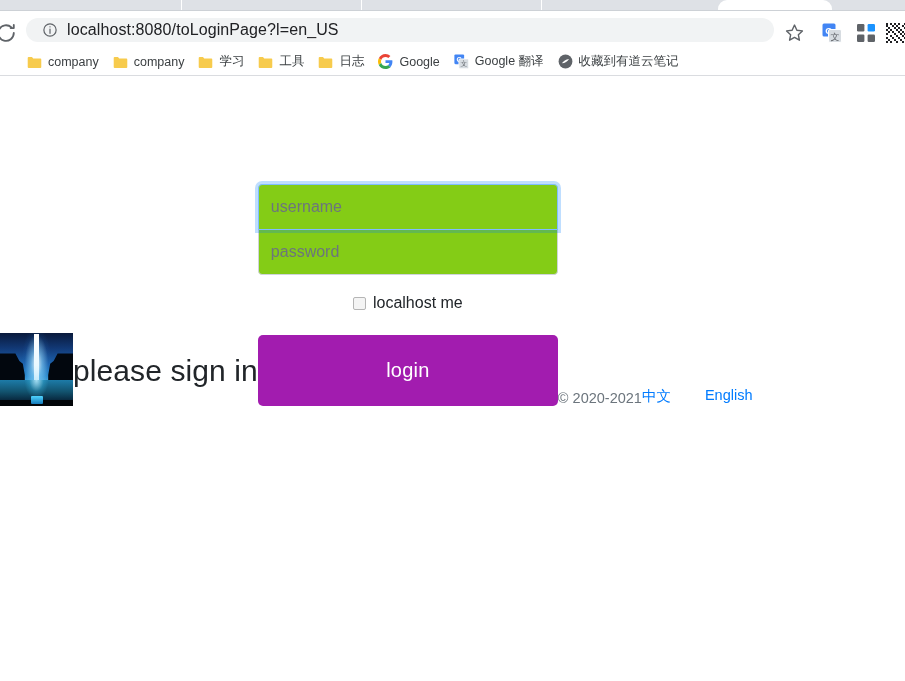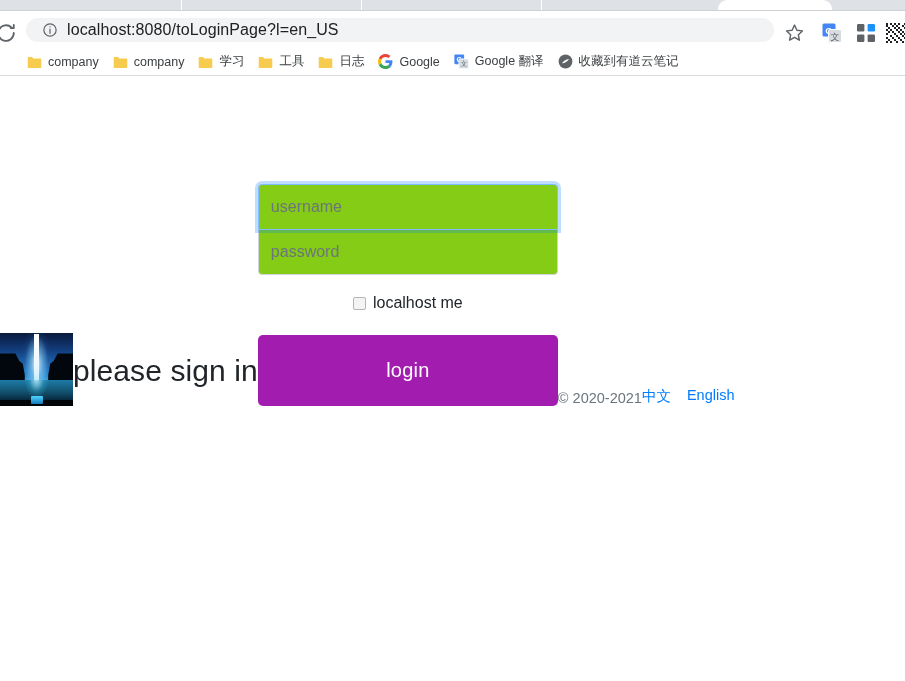--- a/index.html
+++ b/index.html
@@ -323,21 +323,21 @@
   }
 
   #copyright {
     margin-top: 37px;
     font-size: 14.5px;
     color: #6c757d;
   }
   #lang-row {
     margin-top: 22px;
     display: flex;
-    gap: 16px;
+    gap: 34px;
   }
   .lang-link {
     font-size: 14.5px;
     color: #007bff;
     text-decoration: none;
     cursor: pointer;
   }
 </style>
 </head>
 <body>

